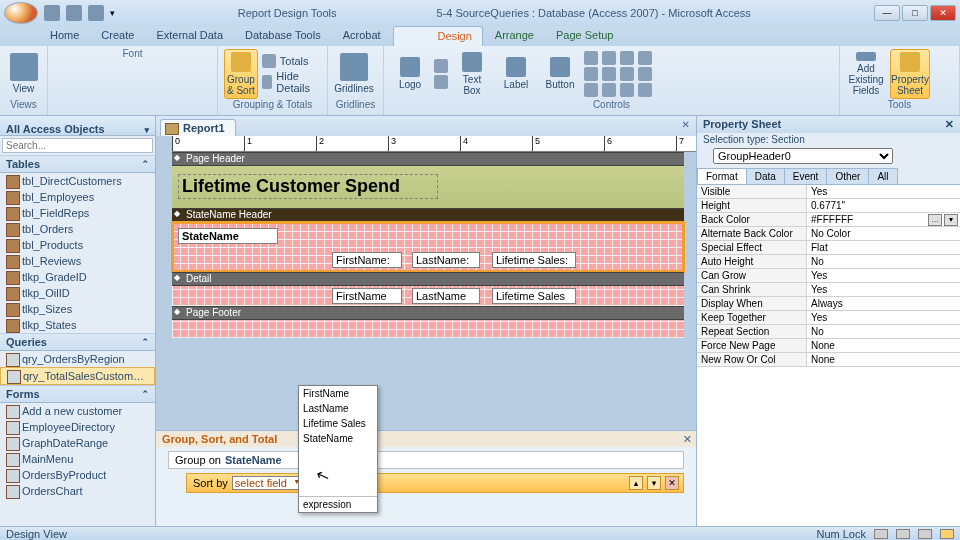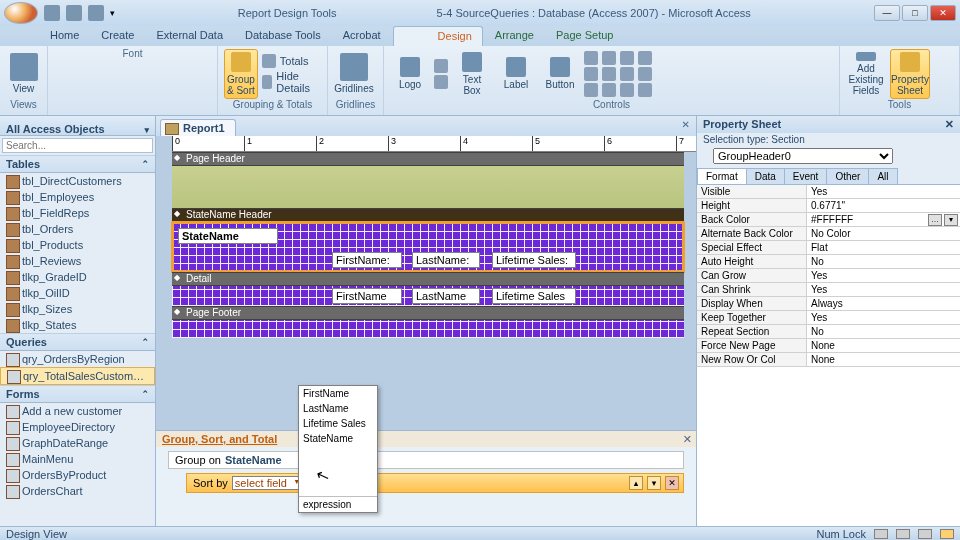--- a/index.html
+++ b/index.html
@@ -52,33 +52,33 @@
 .design-area { flex: 1; display: flex; flex-direction: column; background: #b8cde2; }
 .doc-tab-bar { height: 20px; background: linear-gradient(#dce8f4,#c8dcf0); display: flex; align-items: flex-end; padding-left: 4px; position: relative; }
 .doc-tab { background: #f4f8fc; border: 1px solid #9cb8d4; border-bottom: none; padding: 2px 10px 2px 22px; border-radius: 3px 3px 0 0; position: relative; font-weight: bold; color: #2a4a6a; }
 .doc-tab::before { content: ""; position: absolute; left: 4px; top: 3px; width: 12px; height: 10px; background: #c0a060; border: 1px solid #806030; }
 .doc-close { position: absolute; right: 6px; top: 3px; font-size: 10px; color: #4a6a8a; cursor: pointer; }
 
 .ruler { height: 16px; background: #fff; border-bottom: 1px solid #808080; position: relative; overflow: hidden; margin-left:16px; }
 .ruler-tick { position: absolute; top: 0; height: 100%; border-left: 1px solid #404040; font-size: 9px; padding-left: 2px; }
 
 .design-scroll { flex: 1; overflow: hidden; position: relative; }
-.design-canvas { position: absolute; left: 16px; top: 0; right: 12px; background: #6d28d9; }
+.design-canvas { position: absolute; left: 16px; top: 0; right: 12px; background: #fca5a5; }
 .section-bar { height: 14px; background: #6a6a6a; color: #fff; font-size: 10px; padding-left: 14px; position: relative; border-top:1px solid #404040;border-bottom:1px solid #404040; }
 .section-bar::before { content: "◆"; position: absolute; left: 2px; font-size: 8px; }
 .section-body { background-image: repeating-linear-gradient(0deg,#f0f0f0 0,#f0f0f0 1px,transparent 1px,transparent 8px), repeating-linear-gradient(90deg,#f0f0f0 0,#f0f0f0 1px,transparent 1px,transparent 8px); position: relative; }
 .rpt-title-bg { position:absolute; left:0; right:0; top:0; height:42px; background: linear-gradient(#c8d090,#b8c480); }
 .rpt-ctl { position: absolute; border: 1px solid #808080; background: #fff; padding: 1px 3px; font-size: 11px; }
 .rpt-ctl.title { font-size: 18px; font-weight: bold; background: transparent; border: 1px dashed #808080; }
 .rpt-ctl.bold { font-weight: bold; }
 .grp-header-body { outline: 3px solid #f0a030; outline-offset: -2px; }
 
 
 .gst-pane { height: 96px; background: #e8f0f8; border-top: 1px solid #9cb8d4; position: relative; }
-.gst-title { padding: 2px 6px; color: #c06010; font-weight: bold; background:#f0e8d8;text-decoration:underline; }
+.gst-title { padding: 2px 6px; color: #c06010; font-weight: bold; background:#f0e8d8; }
 .gst-close { position: absolute; right: 4px; top: 2px; cursor:pointer; color:#4a6a8a; }
 .gst-row { margin: 4px 12px; padding: 2px 6px; background: #fff; border: 1px solid #c0c0c0; display: flex; align-items: center; gap: 4px; font-size: 10px; }
 .gst-row.sort { background: linear-gradient(#ffe090,#ffc050); border-color: #e0a030; margin-left: 30px; position: relative; }
 .gst-field { font-weight: bold; color: #2a4a6a; }
 .gst-sel { border: 1px solid #808080; background: #fff; padding: 0 14px 0 2px; position: relative; color:#a04000; }
 .gst-sel::after { content: "▾"; position: absolute; right: 2px; font-size: 8px; }
 .gst-row-controls { position:absolute; right:4px; display:flex; gap:4px; }
 .gst-rc-btn { width:14px;height:14px;border:1px solid #c09030;background:#ffe8b0;font-size:9px;display:flex;align-items:center;justify-content:center; }
 
 
@@ -307,20 +307,21 @@
         <div class="ruler-tick" style="left: 288px;">4</div>
         <div class="ruler-tick" style="left: 360px;">5</div>
         <div class="ruler-tick" style="left: 432px;">6</div>
         <div class="ruler-tick" style="left: 504px;">7</div>
       </div>
     <div class="design-scroll">
       <div class="design-canvas">
         <div class="section-bar">Page Header</div>
         <div class="section-body" style="height:42px">
           <div class="rpt-title-bg"></div>
+          <div class="rpt-ctl title" style="left:6px;top:8px;width:260px">Lifetime Customer Spend</div>
         </div>
         <div class="section-bar" style="background:#403018">StateName Header</div>
         <div class="section-body grp-header-body" style="height:50px">
           <div class="rpt-ctl bold" style="left:6px;top:6px;width:100px">StateName</div>
           <div class="rpt-ctl" style="left:160px;top:30px;width:70px">FirstName:</div>
           <div class="rpt-ctl" style="left:240px;top:30px;width:68px">LastName:</div>
           <div class="rpt-ctl" style="left:320px;top:30px;width:84px">Lifetime Sales:</div>
         </div>
         <div class="section-bar">Detail</div>
         <div class="section-body" style="height:20px">

